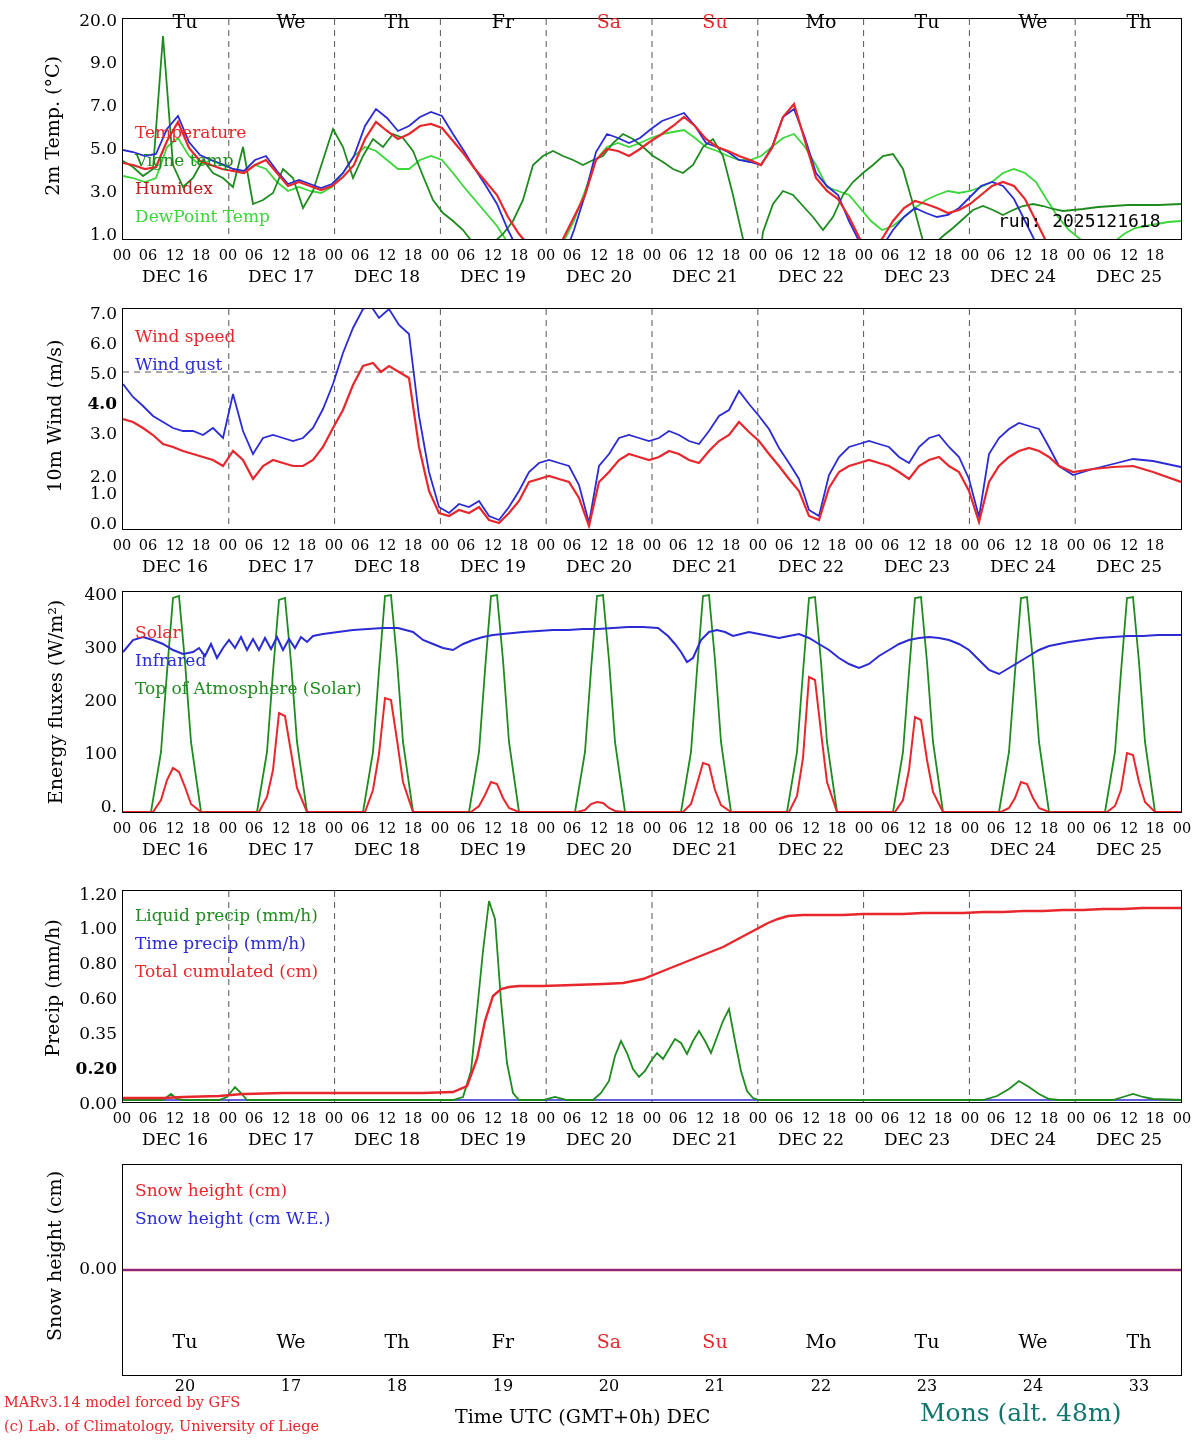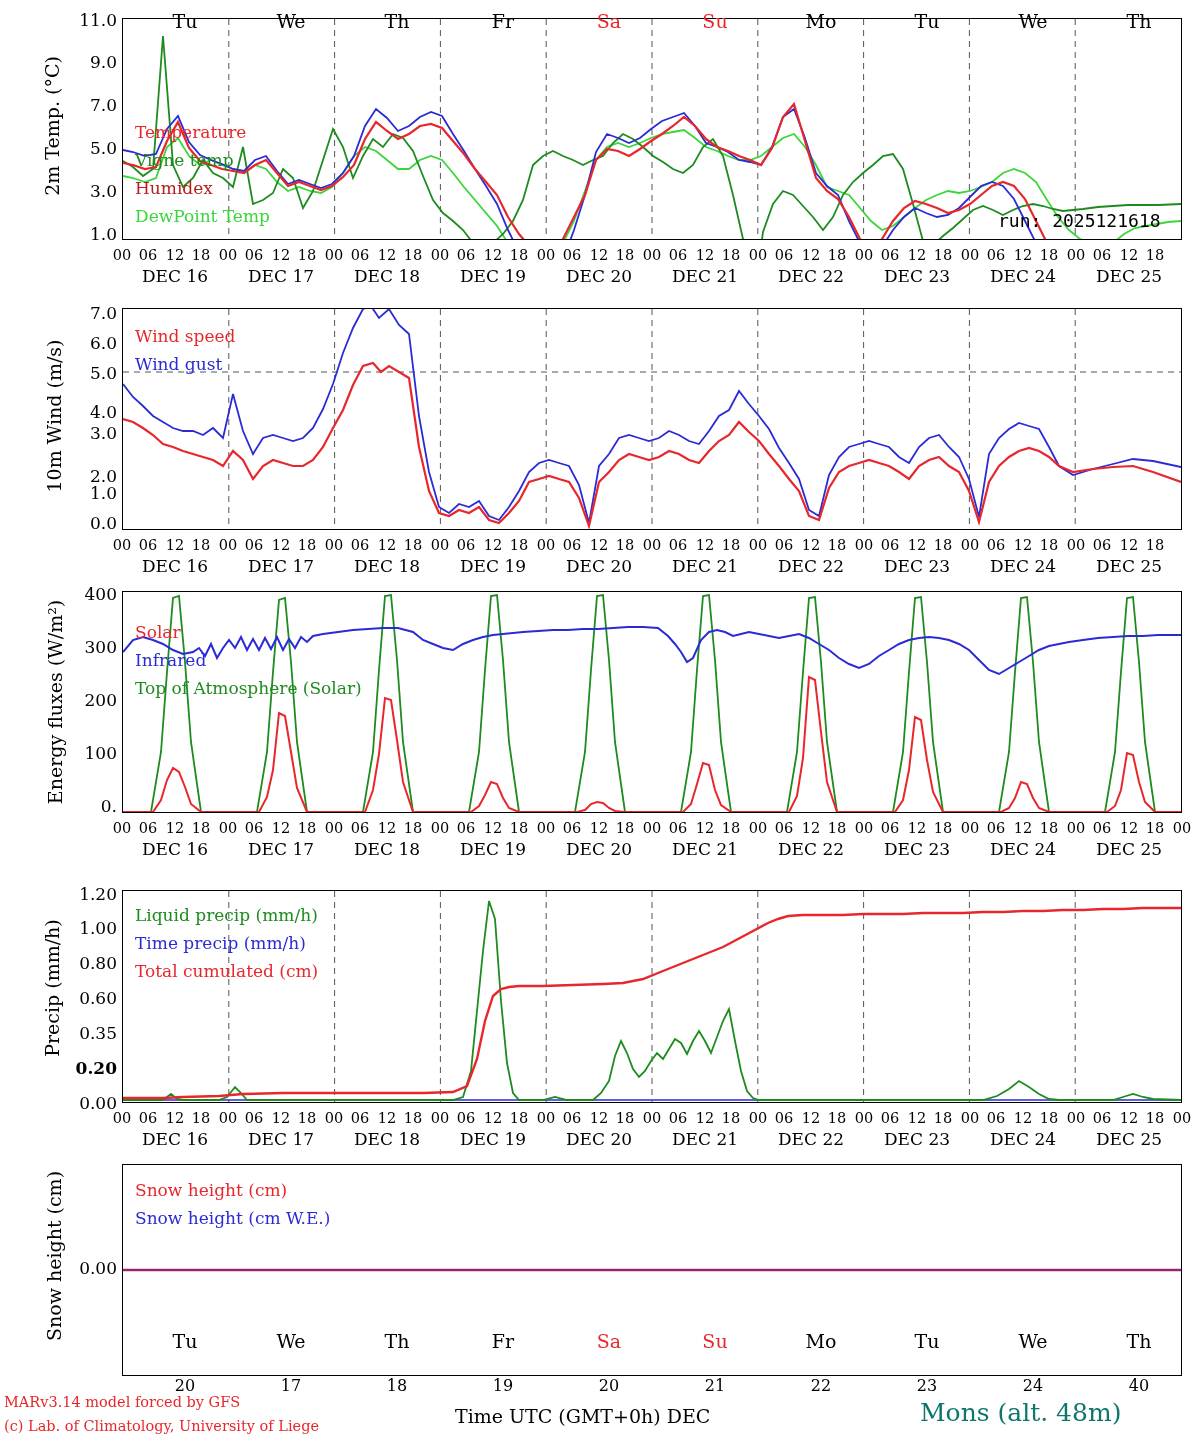--- a/index.html
+++ b/index.html
@@ -25,21 +25,21 @@
   .footC{position:absolute;font-size:19px;font-family:"DejaVu Serif",serif;}
   .footR{position:absolute;font-size:25px;color:#0f766e;font-family:"DejaVu Serif",serif;}
   svg{display:block;}
 </style>
 </head>
 <body>
 
 <div class="panel" style="top:0;height:285px;">
   <div class="ylabel" style="left:-38px;top:115px;width:180px;text-align:center;">2m Temp. (°C)</div>
 
-  <div class="ytick" style="left:55px;top:10px;width:62px;">11.0</div>
+  <div class="ytick" style="left:55px;top:10px;width:62px;">20.0</div>
   <div class="ytick" style="left:55px;top:52px;width:62px;">9.0</div>
   <div class="ytick" style="left:55px;top:95px;width:62px;">7.0</div>
   <div class="ytick" style="left:55px;top:138px;width:62px;">5.0</div>
   <div class="ytick" style="left:55px;top:181px;width:62px;">3.0</div>
   <div class="ytick" style="left:55px;top:224px;width:62px;">1.0</div>
 
   <div class="plotbox" style="left:122px;top:18px;width:1060px;height:222px;">
     <svg width="1058" height="220" viewBox="0 0 1058 220" preserveAspectRatio="none">
 
       <g stroke="#555" stroke-width="1" stroke-dasharray="6,5">
@@ -135,21 +135,21 @@
   <div class="xdate" style="left:970px;top:266px;width:106px;">DEC 24</div>
   <div class="xdate" style="left:1076px;top:266px;width:106px;">DEC 25</div>
 </div>
 
 <div class="panel" style="top:290px;height:285px;">
   <div class="ylabel" style="left:-36px;top:115px;width:180px;text-align:center;">10m Wind (m/s)</div>
 
   <div class="ytick" style="left:55px;top:13px;width:62px;">7.0</div>
   <div class="ytick" style="left:55px;top:43px;width:62px;">6.0</div>
   <div class="ytick" style="left:55px;top:73px;width:62px;">5.0</div>
-  <div class="ytick" style="left:55px;top:112px;width:62px;">4.0</div>
+  <div class="ytick" style="left:55px;top:103px;width:62px;font-weight:bold;">4.0</div>
   <div class="ytick" style="left:55px;top:133px;width:62px;">3.0</div>
   <div class="ytick" style="left:55px;top:176px;width:62px;">2.0</div>
   <div class="ytick" style="left:55px;top:193px;width:62px;">1.0</div>
   <div class="ytick" style="left:55px;top:223px;width:62px;">0.0</div>
 
   <div class="plotbox" style="left:122px;top:18px;width:1060px;height:222px;">
     <svg width="1058" height="220" viewBox="0 0 1058 220" preserveAspectRatio="none">
       <g stroke="#555" stroke-width="1" stroke-dasharray="6,5">
         <line x1="105.8" y1="0" x2="105.8" y2="220"></line>
           <line x1="211.6" y1="0" x2="211.6" y2="220"></line>
@@ -430,19 +430,19 @@
 
   <div class="xdate" style="left:135px;top:226px;width:100px;font-size:16px;">20</div>
   <div class="xdate" style="left:241px;top:226px;width:100px;font-size:16px;">17</div>
   <div class="xdate" style="left:347px;top:226px;width:100px;font-size:16px;">18</div>
   <div class="xdate" style="left:453px;top:226px;width:100px;font-size:16px;">19</div>
   <div class="xdate" style="left:559px;top:226px;width:100px;font-size:16px;">20</div>
   <div class="xdate" style="left:665px;top:226px;width:100px;font-size:16px;">21</div>
   <div class="xdate" style="left:771px;top:226px;width:100px;font-size:16px;">22</div>
   <div class="xdate" style="left:877px;top:226px;width:100px;font-size:16px;">23</div>
   <div class="xdate" style="left:983px;top:226px;width:100px;font-size:16px;">24</div>
-  <div class="xdate" style="left:1089px;top:226px;width:100px;font-size:16px;">40</div>
+  <div class="xdate" style="left:1089px;top:226px;width:100px;font-size:16px;">33</div>
 </div>
 
 <div class="footL" style="left:4px;top:1394px;">MARv3.14 model forced by GFS</div>
 <div class="footL" style="left:4px;top:1418px;">(c) Lab. of Climatology, University of Liege</div>
 <div class="footC" style="left:455px;top:1405px;">Time UTC (GMT+0h) DEC</div>
 <div class="footR" style="left:920px;top:1398px;">Mons (alt. 48m)</div>
 
 </body></html>

